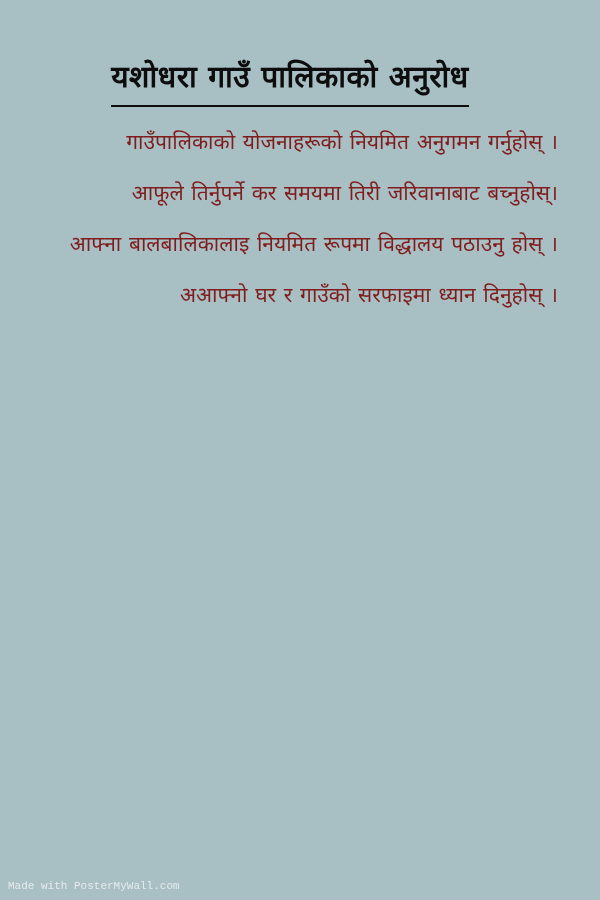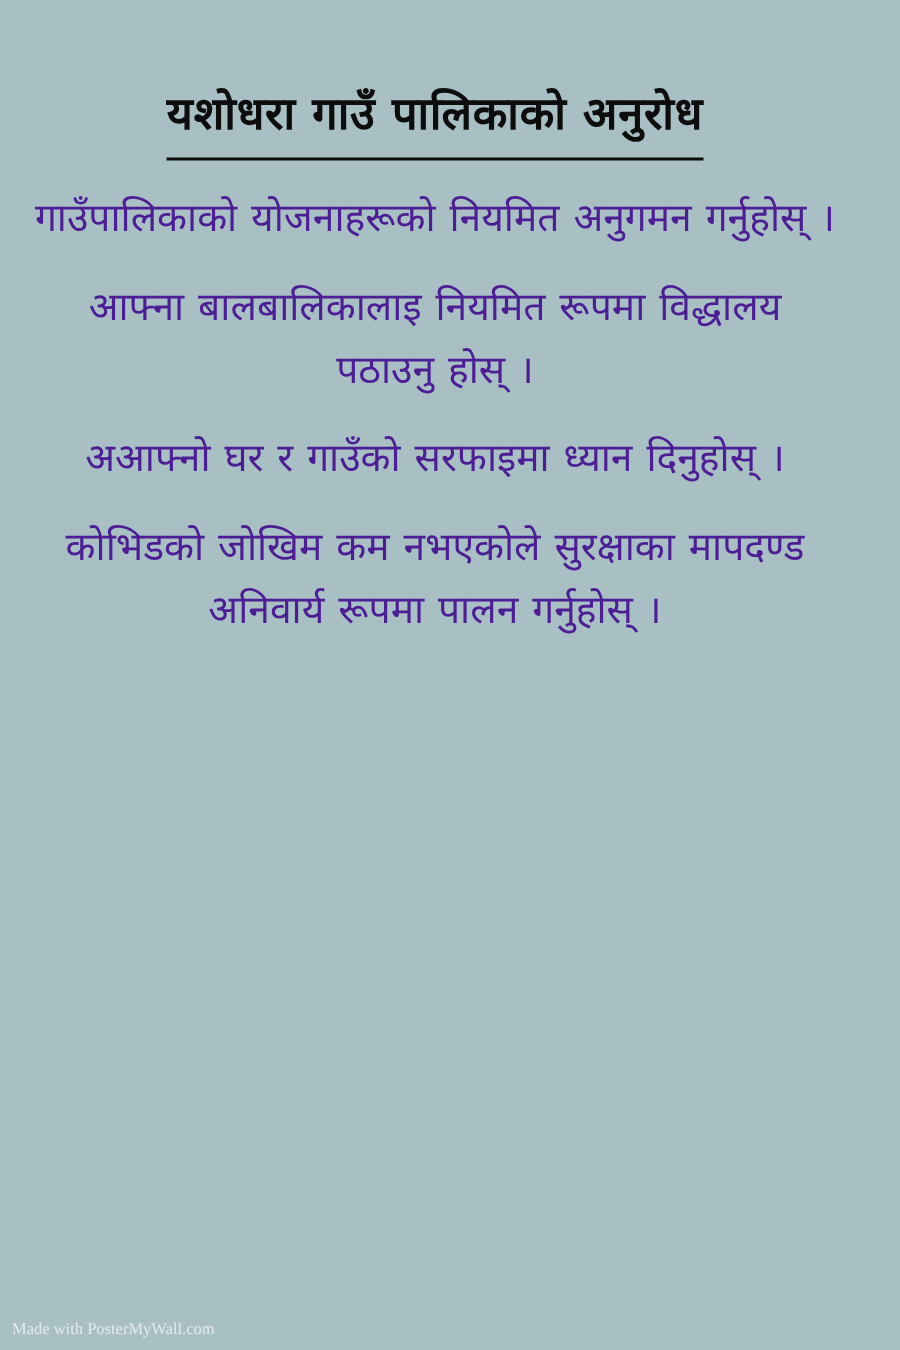--- a/index.html
+++ b/index.html
@@ -41,51 +41,51 @@
     display: inline-block;
     border-bottom: 2px solid #0d0d0d;
     padding-bottom: 3px;
   }
   .request-list {
     list-style: none;
     margin: 0;
     padding: 0;
   }
   .request-item {
-    font-size: 26px;
-    color: #4c1d95;
+    font-size: 21px;
+    color: #7f1d1d;
     line-height: 1.62;
     margin: 0 0 17px 0;
     font-weight: 400;
-    text-align: center;
+    text-align: right;
     word-spacing: 1px;
   }
   .footer-credit {
     position: absolute;
     left: 8px;
     bottom: 8px;
     font-size: 11px;
     color: #e8eef0;
-    font-family: Liberation Serif, serif;
+    font-family: Liberation Mono, monospace;
     opacity: 0.95;
   }
 </style>
 </head>
 <body>
 
 <div class="poster">
 
   <div class="title-wrap">
     <span class="title-underline">
       <span class="poster-title">यशोधरा गाउँ पालिकाको अनुरोध</span>
     </span>
   </div>
 
   <ul class="request-list">
     <li class="request-item">गाउँपालिकाको योजनाहरूको नियमित अनुगमन गर्नुहोस् ।</li>
+    <li class="request-item">आफूले तिर्नुपर्ने कर समयमा तिरी जरिवानाबाट बच्नुहोस्।</li>
     <li class="request-item">आफ्ना बालबालिकालाइ नियमित रूपमा विद्धालय पठाउनु होस् ।</li>
     <li class="request-item">अआफ्नो घर र गाउँको सरफाइमा ध्यान दिनुहोस् ।</li>
-    <li class="request-item">कोभिडको जोखिम कम नभएकोले सुरक्षाका मापदण्ड अनिवार्य रूपमा पालन गर्नुहोस् ।</li>
   </ul>
 
   <div class="footer-credit">Made with PosterMyWall.com</div>
 
 </div>
 
 </body></html>

